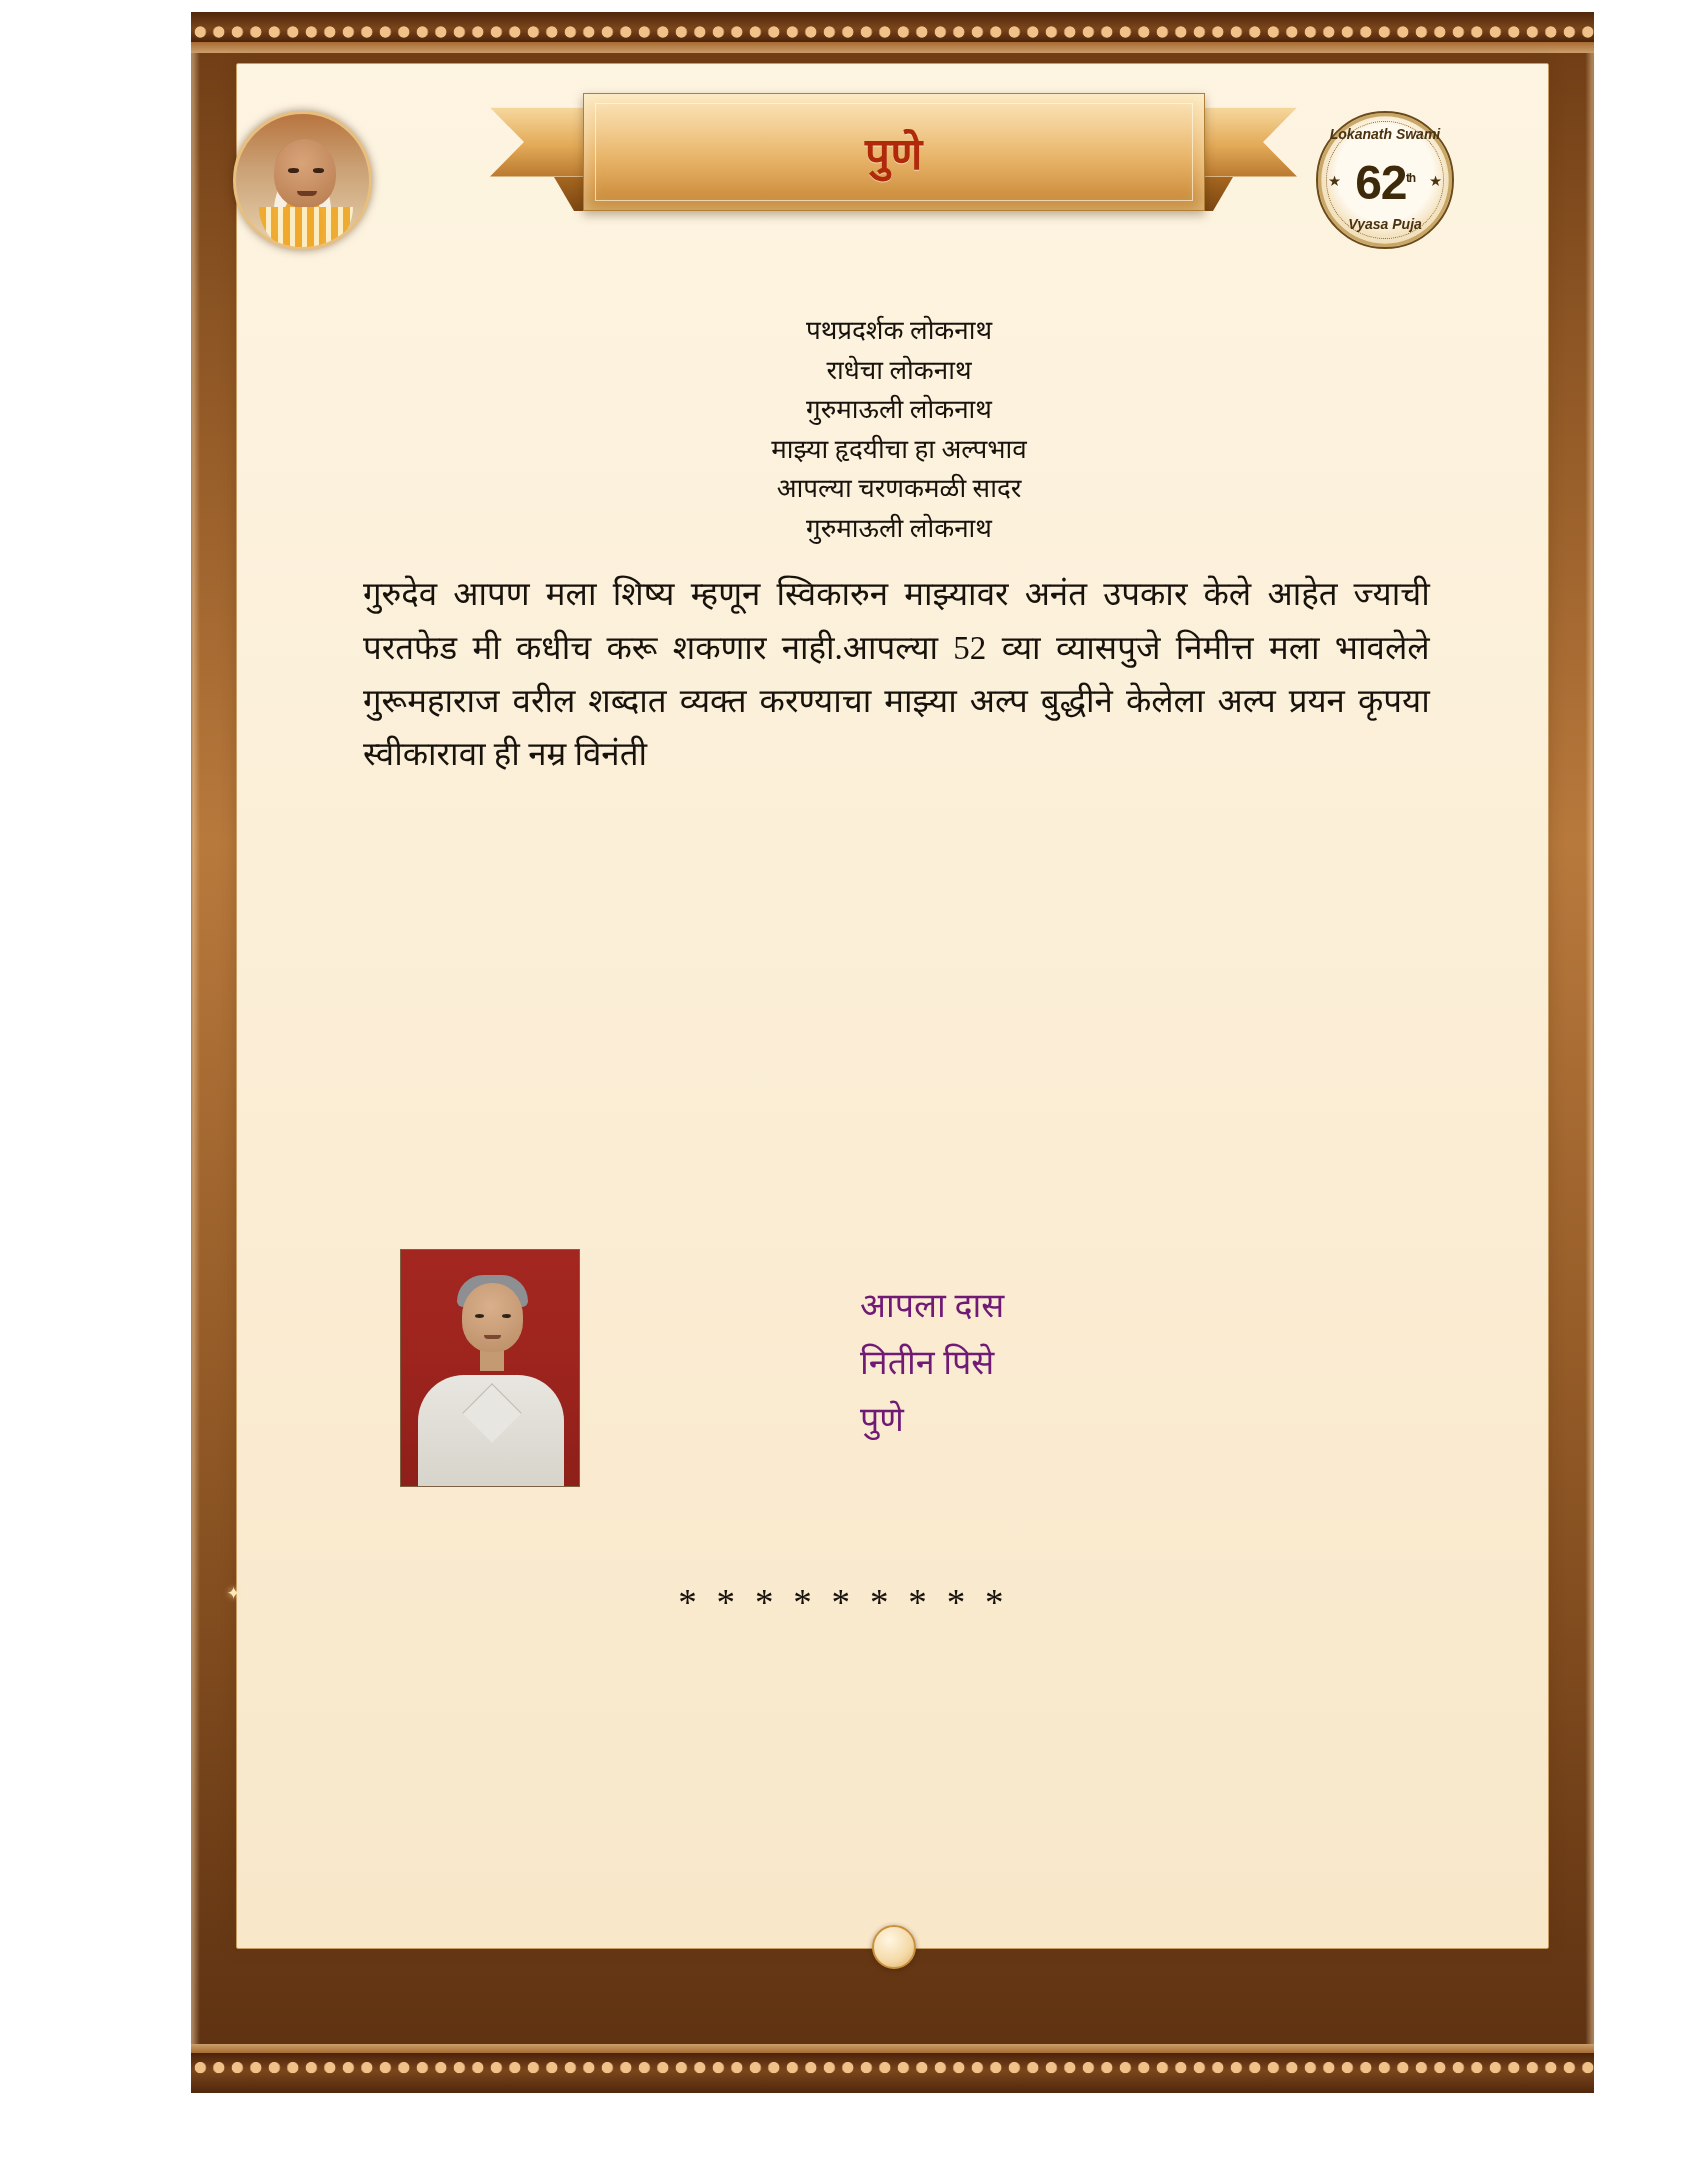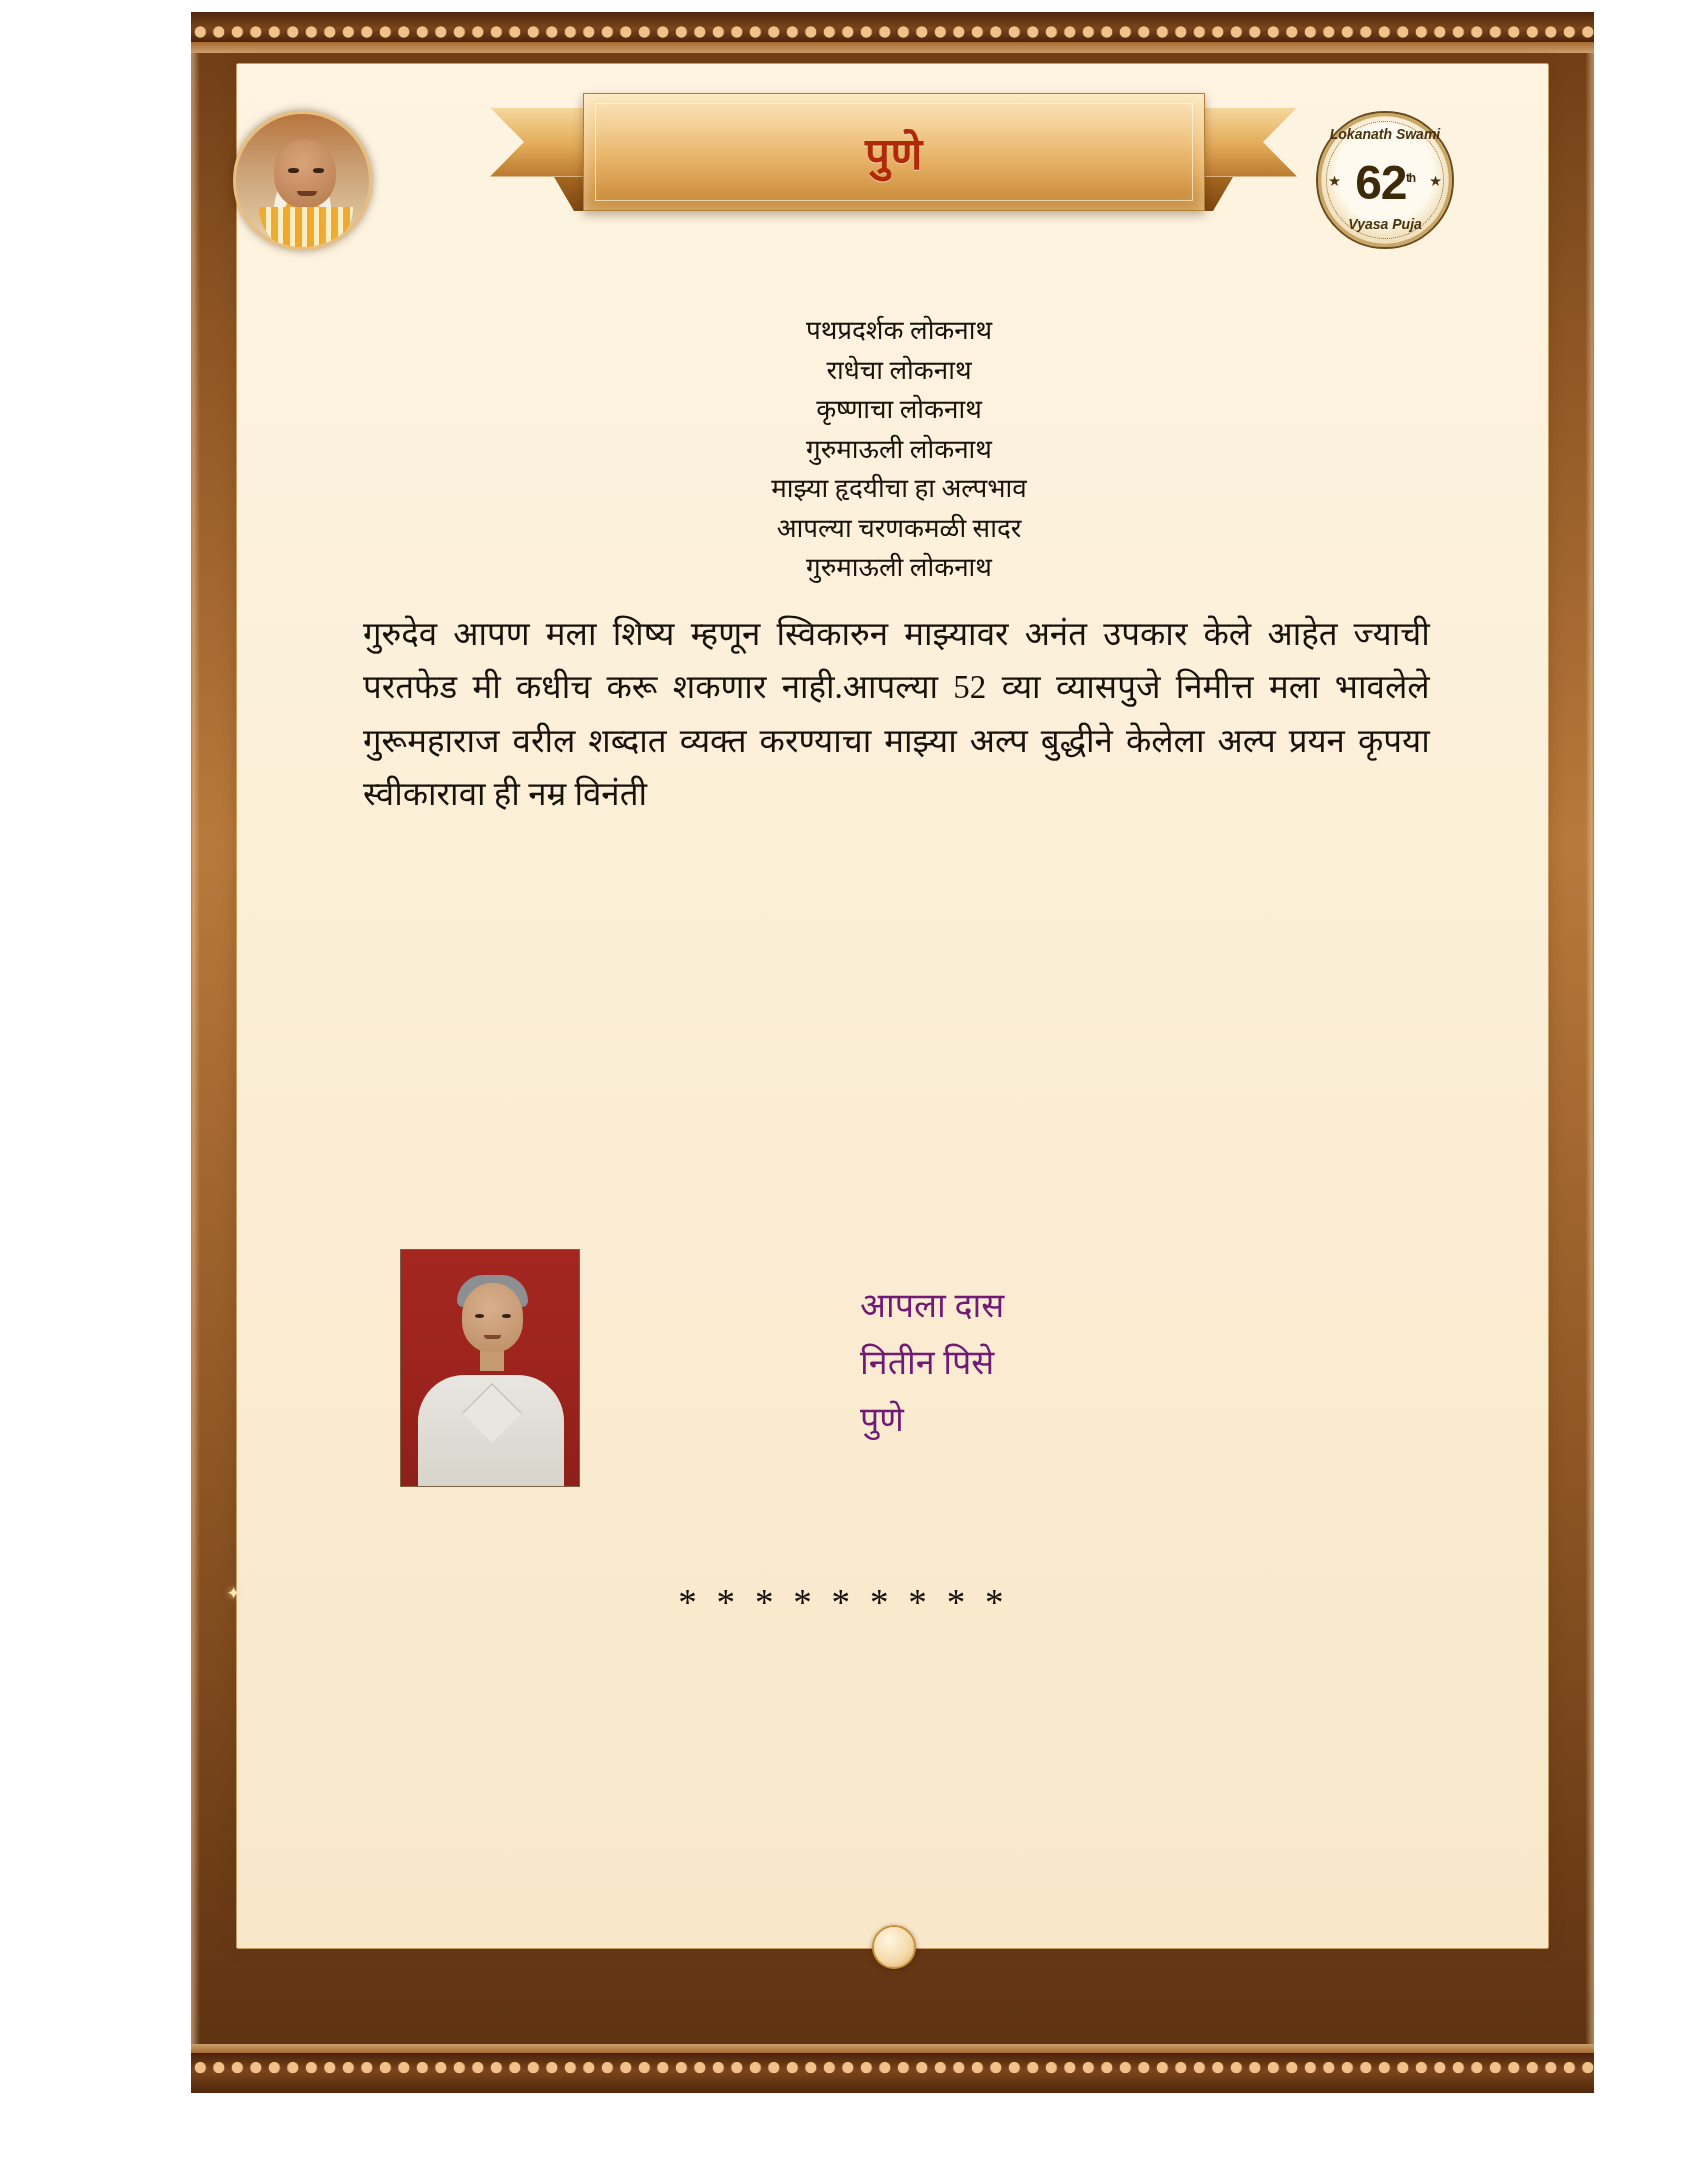--- a/index.html
+++ b/index.html
@@ -352,21 +352,20 @@
     <div class="logo-num"><span>62</span><sup>th</sup></div>
     <div class="logo-star l">★</div>
     <div class="logo-star r">★</div>
     <div class="logo-bot-text">Vyasa Puja</div>
   </div>
 
   <div class="content">
     <div class="poem">
       <div class="line">पथप्रदर्शक लोकनाथ</div>
       <div class="line">राधेचा लोकनाथ</div>
-      <div class="line">कृष्णाचा लोकनाथ</div>
       <div class="line">गुरुमाऊली लोकनाथ</div>
       <div class="line">माझ्या हृदयीचा हा अल्पभाव</div>
       <div class="line">आपल्या चरणकमळी सादर</div>
       <div class="line">गुरुमाऊली लोकनाथ</div>
     </div>
     <div class="para">गुरुदेव आपण मला शिष्य म्हणून स्विकारुन माझ्यावर अनंत उपकार केले आहेत ज्याची परतफेड मी कधीच करू शकणार नाही.आपल्या 52 व्या व्यासपुजे निमीत्त मला भावलेले गुरूमहाराज वरील शब्दात व्यक्त करण्याचा माझ्या अल्प बुद्धीने केलेला अल्प प्रयन कृपया स्वीकारावा ही नम्र विनंती</div>
   </div>
 
   <div class="author-photo">
     <div class="ap-body"></div>

